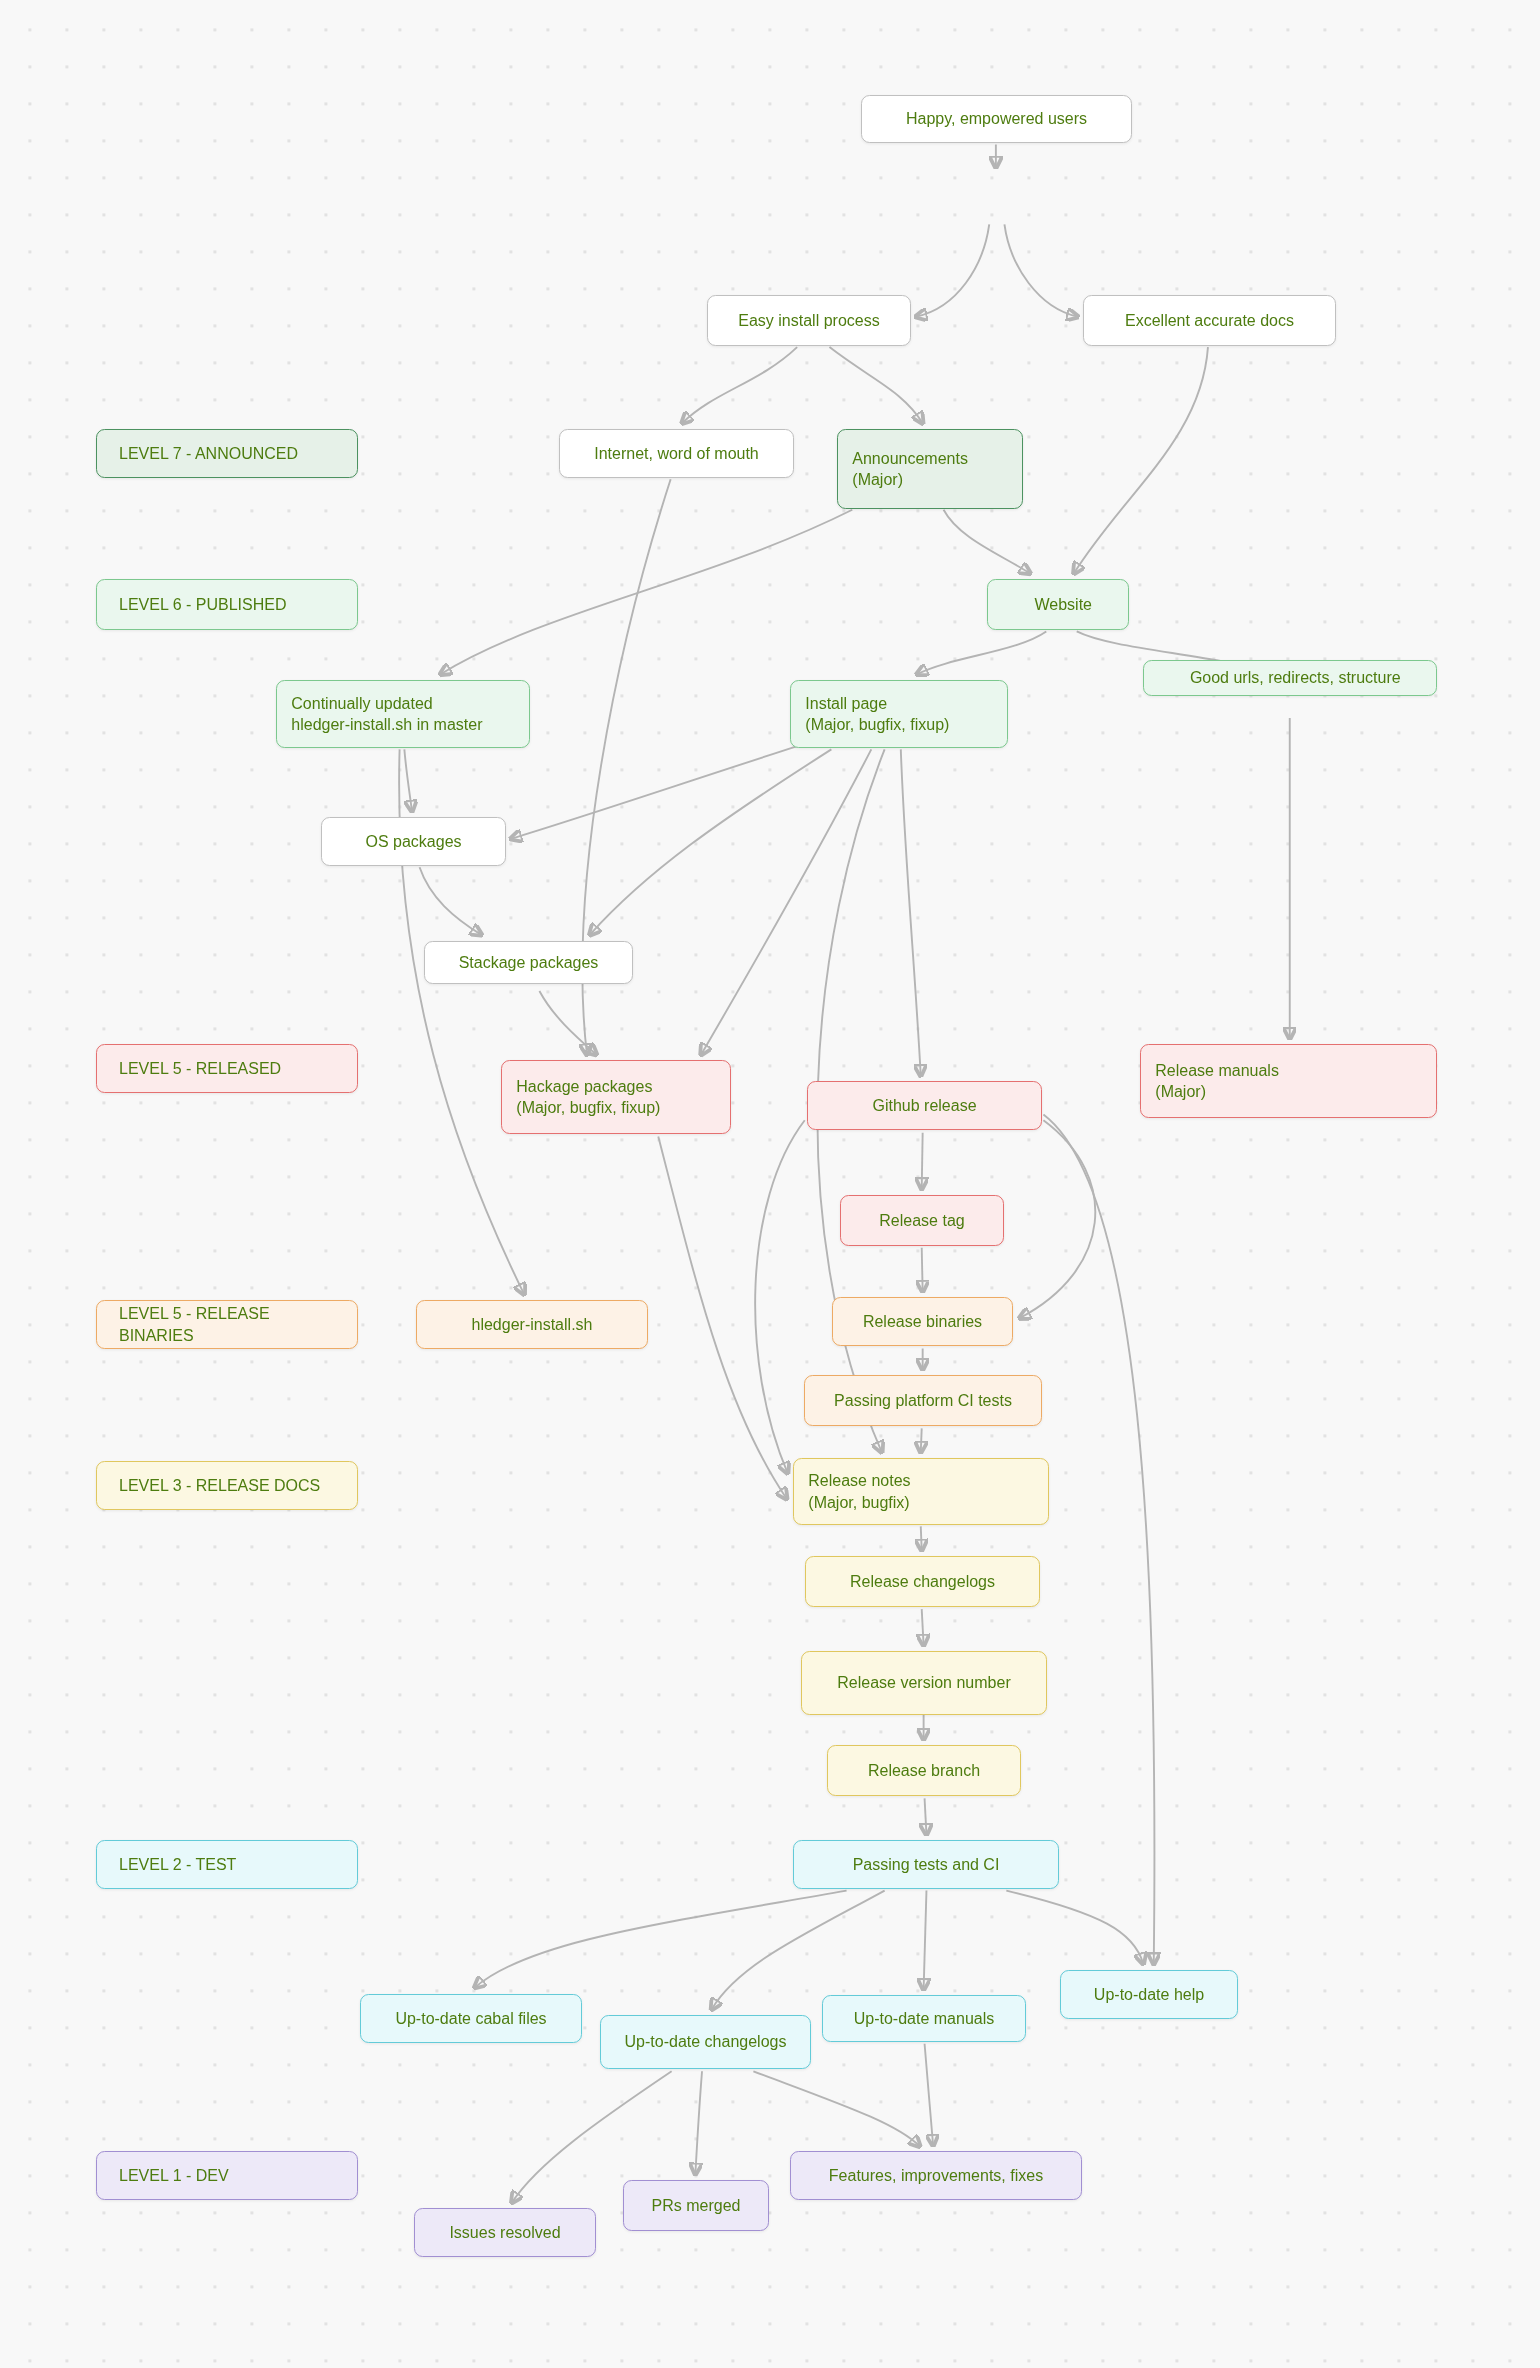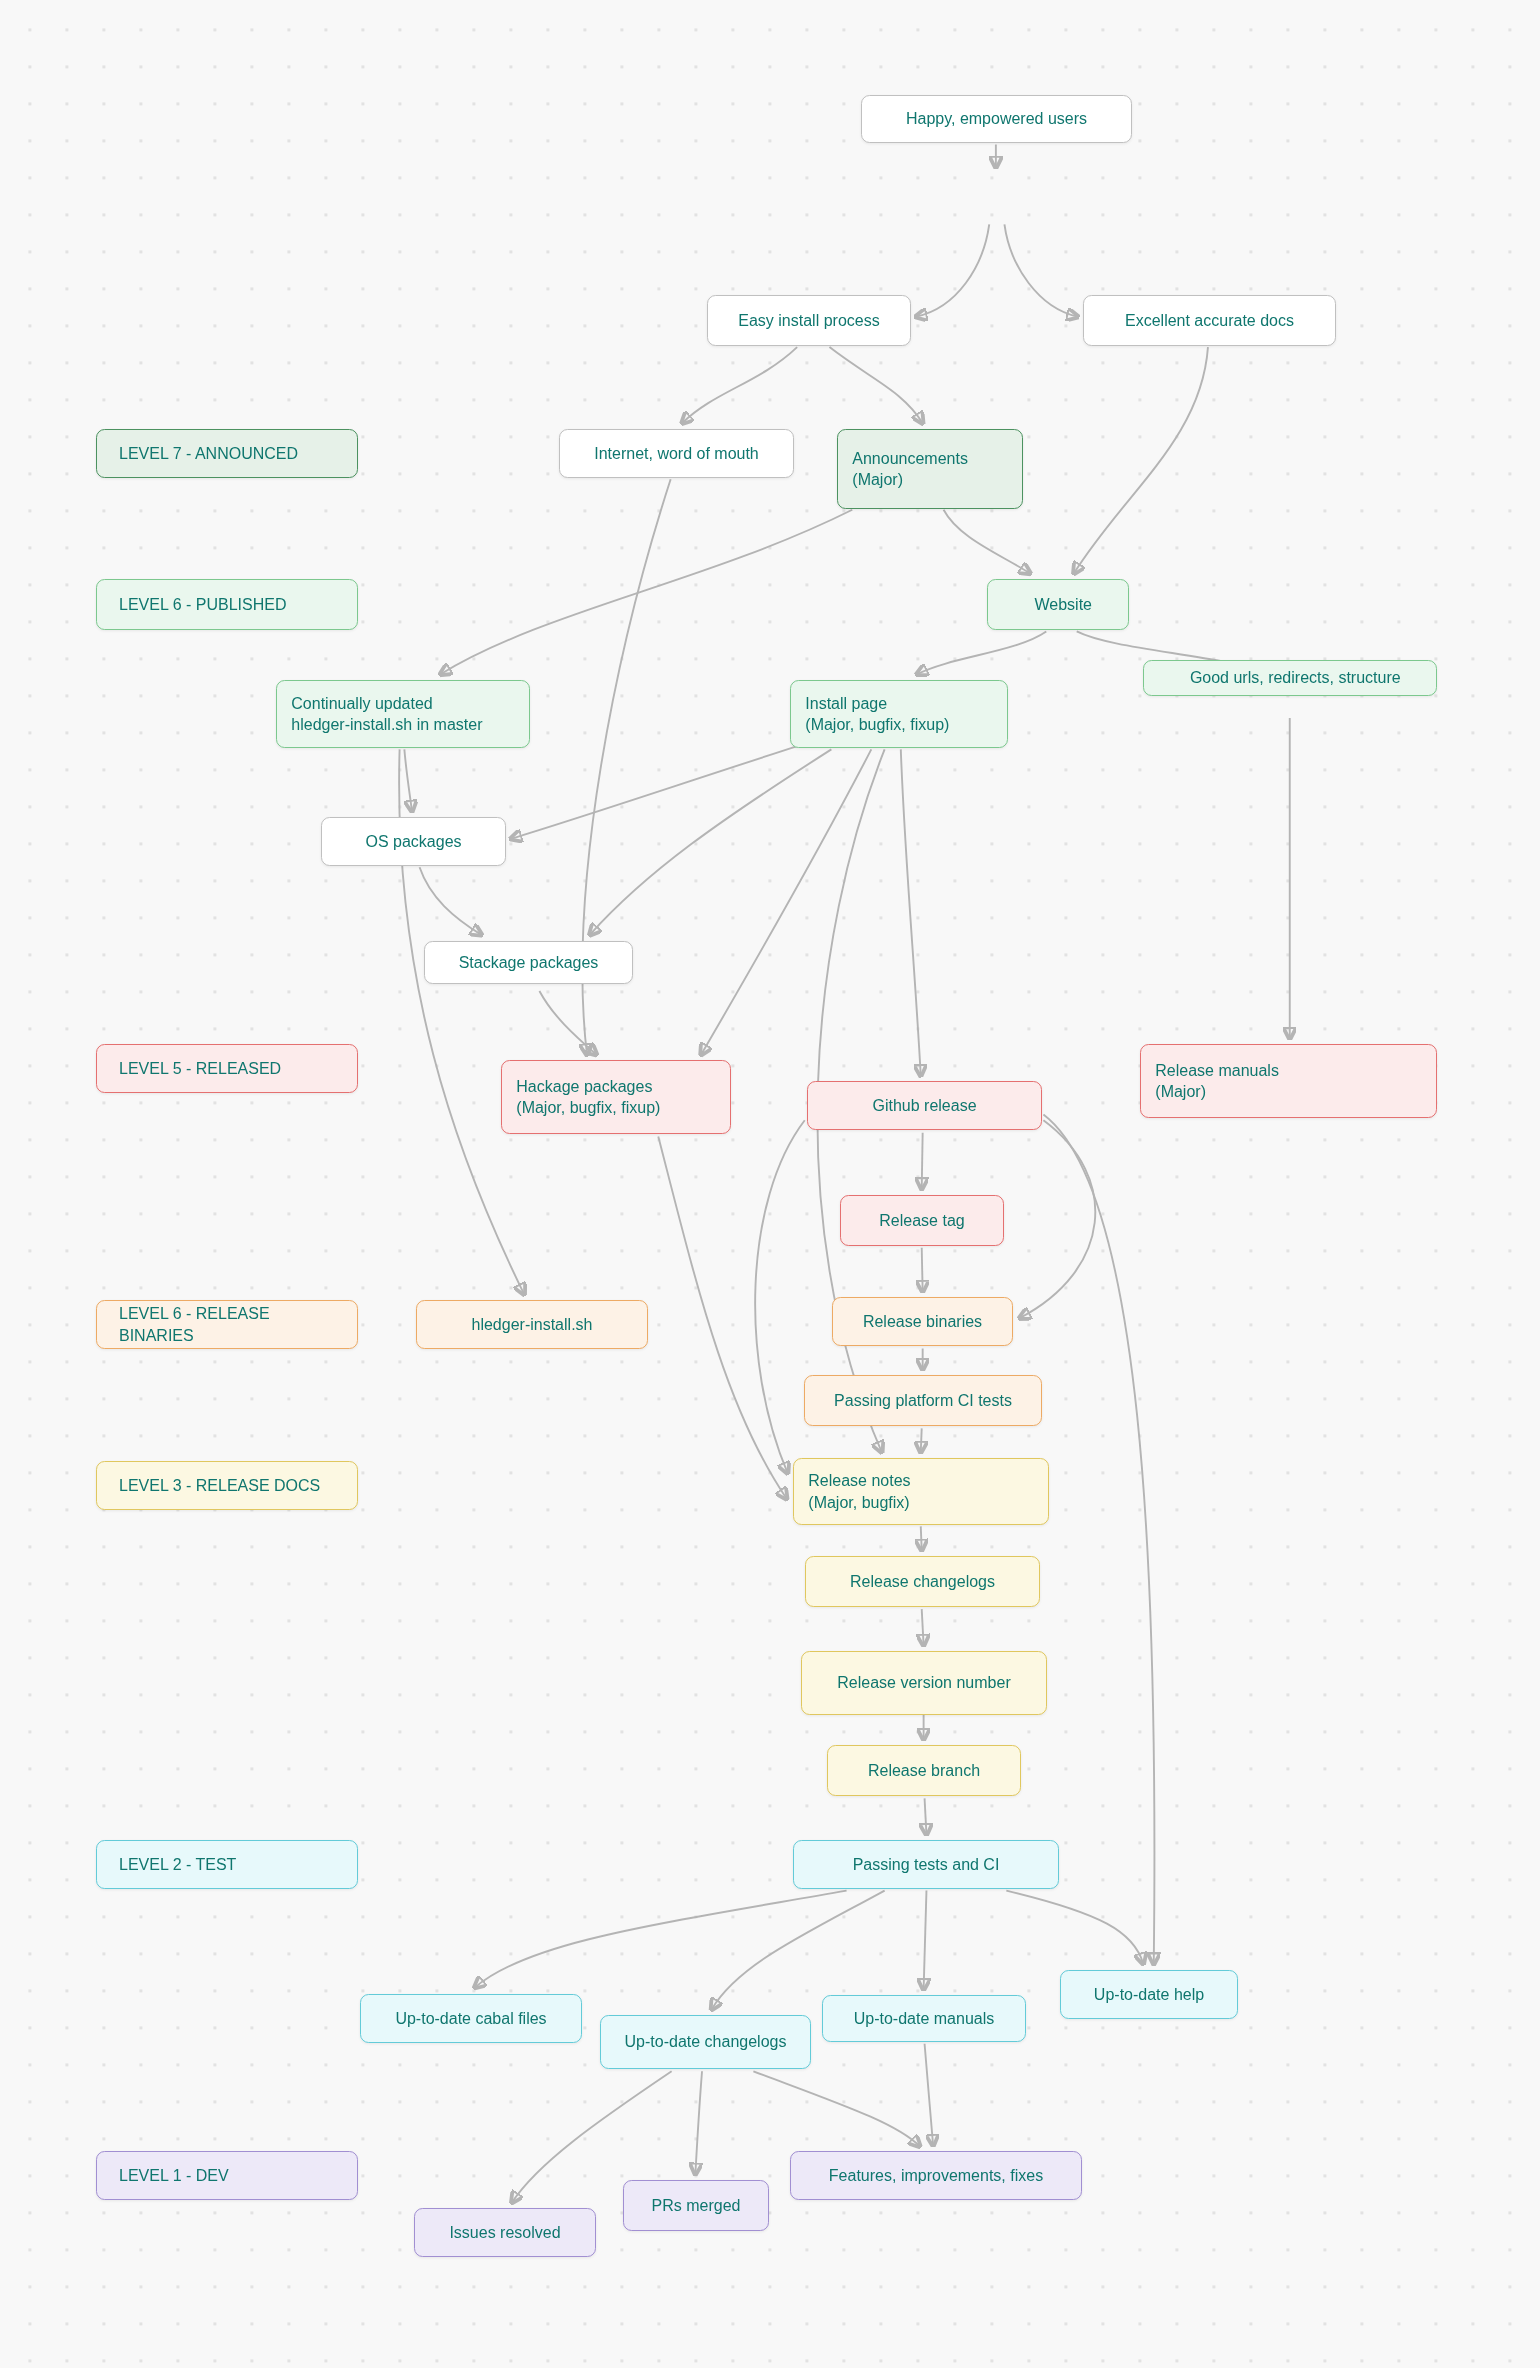--- a/index.html
+++ b/index.html
@@ -1,21 +1,21 @@
 <!DOCTYPE html>
 <html style="font-size:15px"><head>
 <meta charset="utf-8">
 <style>
   html,body{margin:0;padding:0;background:#f8f8f8;}
   .canvas{
     position:relative;width:1541px;height:2368px;overflow:hidden;
     background-color:#f8f8f8;
     background-image:radial-gradient(#e2e2e2 1.5px, transparent 1.6px);
     background-size:37px 37px;background-position:11.4px 11.4px;
-    font-family:"Liberation Sans", sans-serif;color:#0f766e;
+    font-family:"Liberation Sans", sans-serif;color:#4d7c0f;
   }
   svg.edges{position:absolute;left:0;top:0;z-index:1;}
   svg.edges path{fill:none;stroke:#b4b4b4;stroke-width:2;}
   .node{
     position:absolute;z-index:2;box-sizing:border-box;
     display:flex;flex-direction:column;justify-content:center;align-items:center;
     text-align:center;font-size:16px;line-height:1.32;
     border:1.9px solid #bdbdbd;background:#ffffff;border-radius:8.6px;
     box-shadow:0 1px 2.9px rgba(0,0,0,0.07);padding:3.8px 9.5px;
   }
@@ -131,21 +131,21 @@
 
   <div class="node red" style="left:807px;top:1081px;width:235px;height:49px">Github release</div>
 
   <div class="node red left" style="left:1140px;top:1044px;width:297px;height:74px">
     <span>Release manuals</span>
     <span>(Major)</span>
   </div>
 
   <div class="node red" style="left:840px;top:1195px;width:164px;height:51px">Release tag</div>
 
-  <div class="node orange level" style="left:96px;top:1300px;width:262px;height:49px">LEVEL 6 - RELEASE BINARIES</div>
+  <div class="node orange level" style="left:96px;top:1300px;width:262px;height:49px">LEVEL 5 - RELEASE BINARIES</div>
 
   <div class="node orange" style="left:416px;top:1300px;width:232px;height:49px">hledger-install.sh</div>
 
   <div class="node orange" style="left:832px;top:1297px;width:181px;height:49px">Release binaries</div>
 
   <div class="node orange" style="left:804px;top:1375px;width:238px;height:51px">Passing platform CI tests</div>
 
   <div class="node yellow level" style="left:96px;top:1461px;width:262px;height:49px">LEVEL 3 - RELEASE DOCS</div>
 
   <div class="node yellow left" style="left:793px;top:1458px;width:256px;height:67px">

